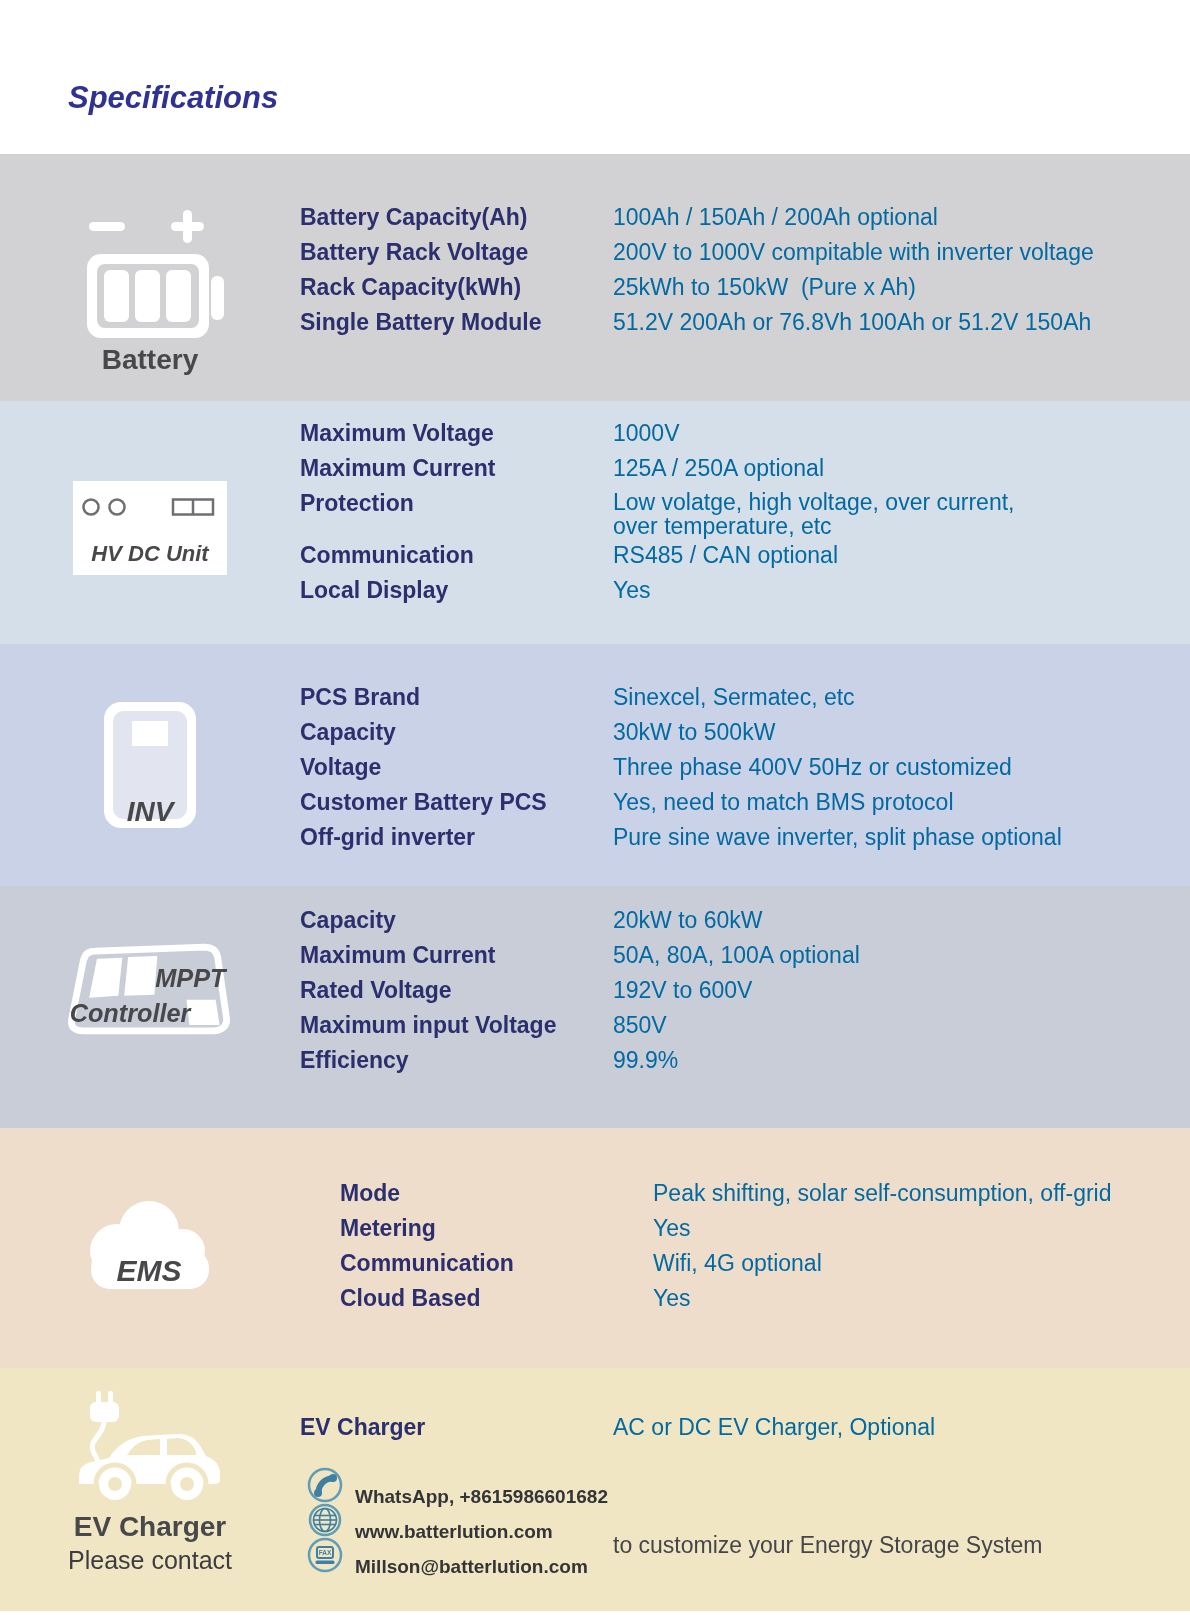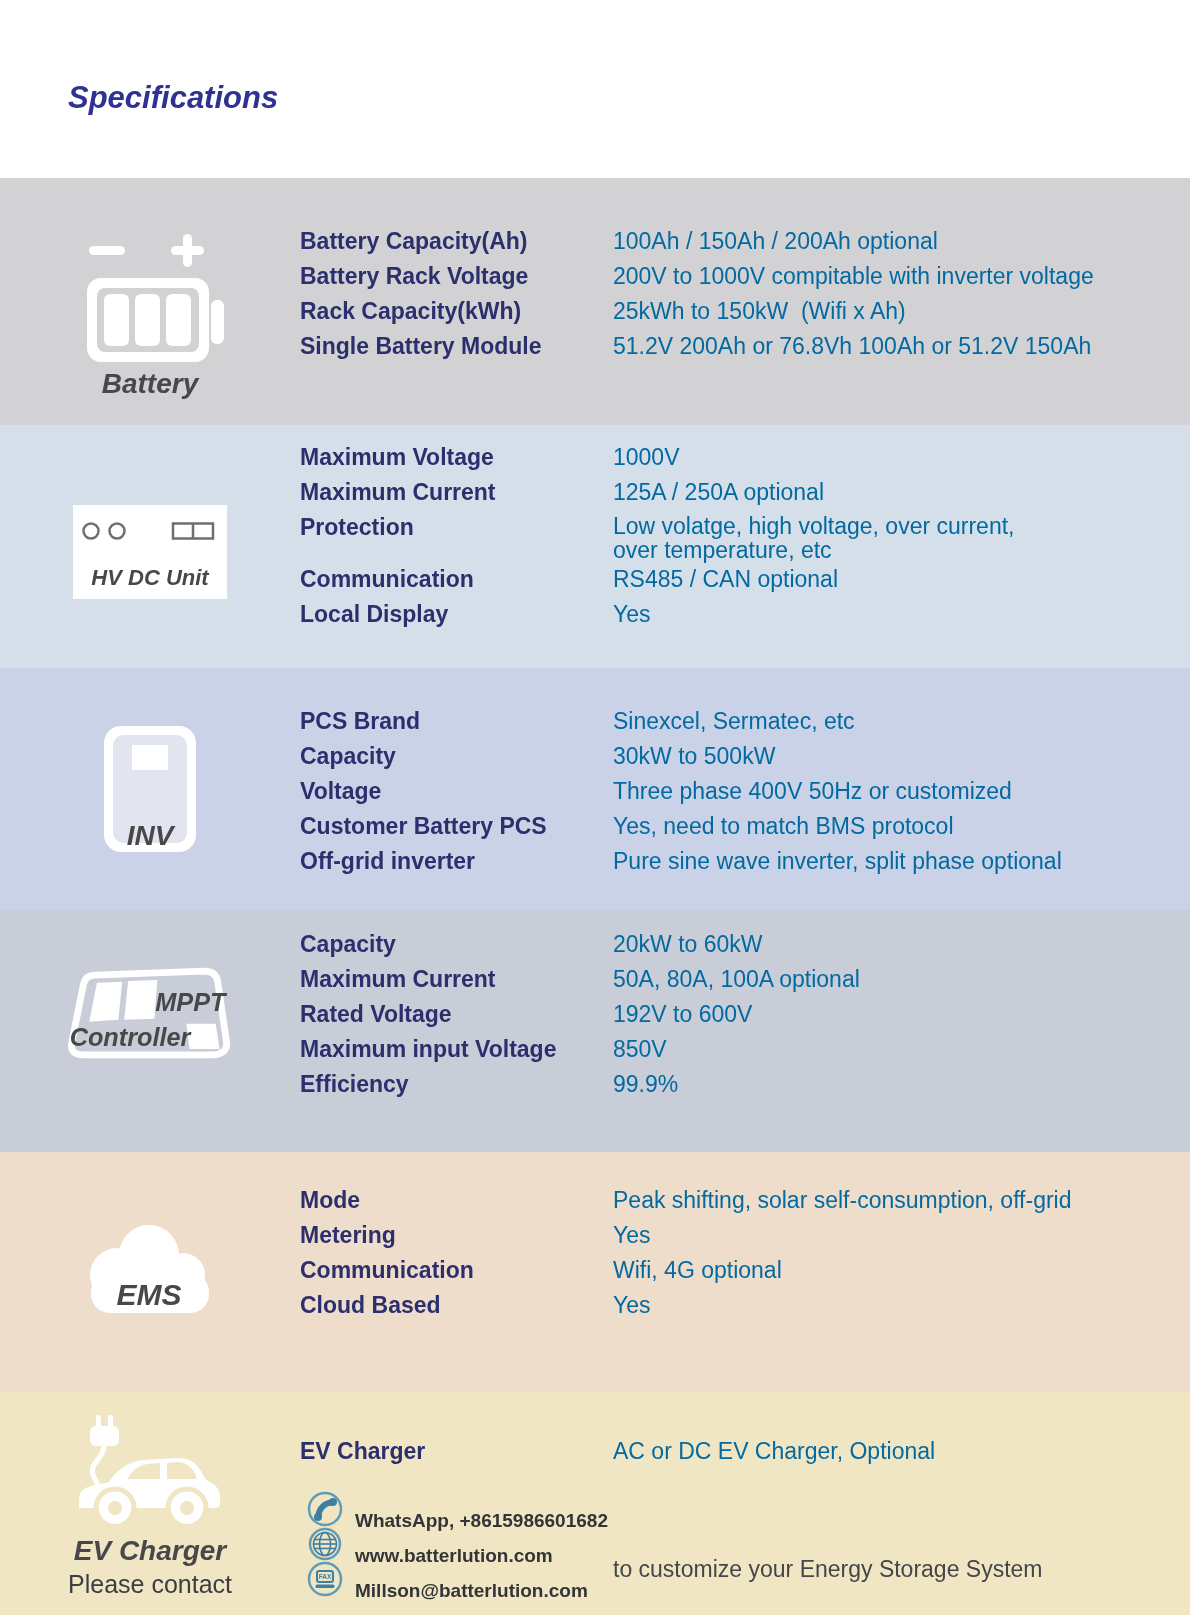--- a/index.html
+++ b/index.html
@@ -6,21 +6,21 @@
   html,body { margin:0; padding:0; }
   body {
     width:1190px; height:1615px;
     font-family:"Liberation Sans", sans-serif;
     background:#ffffff;
     overflow:hidden;
   }
   .page { position:relative; width:1190px; height:1615px; }
 
   
-  .header { height:178px; padding:80px 0 0 68px; }
+  .header { height:154px; padding:80px 0 0 68px; }
   .page-title {
     font-size:31px; font-weight:bold; font-style:italic;
     color:#2f3193; margin:0;
   }
 
   
   .section { display:flex; width:100%; }
   .sec-battery { height:247px; background:#d2d2d4; }
   .sec-hvdc    { height:243px; background:#d5dfe9; }
   .sec-inv     { height:242px; background:#c9d2e6; }
@@ -30,37 +30,37 @@
 
   .icon-col {
     width:300px; flex:0 0 300px;
     display:flex; flex-direction:column; align-items:center; justify-content:center;
   }
   .rows-col { flex:1; display:flex; flex-direction:column; padding-right:14px; }
   .sec-battery .rows-col { padding-top:46px; }
   .sec-hvdc    .rows-col { padding-top:15px; }
   .sec-inv     .rows-col { padding-top:36px; }
   .sec-mppt    .rows-col { padding-top:17px; }
-  .sec-ems     .rows-col { padding-top:31px; }
+  .sec-ems     .rows-col { padding-top:48px;margin-left:40px; }
 
   .row { display:flex; align-items:flex-start; }
   .row .label {
     width:313px; flex:0 0 313px;
     font-size:23px; font-weight:600; color:#2c2f6d; line-height:35px;
     white-space:pre-wrap;
   }
   .row .value {
     flex:1; font-size:23px; color:#0369a1; line-height:35px;
     white-space:pre-wrap;
   }
   .row-tall .value { line-height:24px; padding-top:4px; }
 
   
   .icon-caption {
-    font-size:28px; font-weight:bold; font-style:italic; color:#48484b;
+    font-size:28px; font-weight:bold; color:#48484b;
     margin-top:4px; text-align:center;
   }
   .sub-caption { font-size:25px; color:#3c3d41; margin-top:3px; text-align:center; }
 
   .sec-battery .icon-col { transform:translateY(12px); }
   .sec-hvdc    .icon-col { transform:translateY(5px); }
   .sec-mppt    .icon-col { transform:translateY(-18px); }
   .sec-ems     .icon-col { transform:translateY(-5px); }
   .sec-ev      .icon-col { transform:translateY(-8px); }
 
@@ -121,21 +121,21 @@
       <div class="row">
         <div class="label">Battery Capacity(Ah)</div>
         <div class="value">100Ah / 150Ah / 200Ah optional</div>
       </div>
       <div class="row">
         <div class="label">Battery Rack Voltage</div>
         <div class="value">200V to 1000V compitable with inverter voltage</div>
       </div>
       <div class="row">
         <div class="label">Rack Capacity(kWh)</div>
-        <div class="value">25kWh to 150kW  (Wifi x Ah)</div>
+        <div class="value">25kWh to 150kW  (Pure x Ah)</div>
       </div>
       <div class="row">
         <div class="label">Single Battery Module</div>
         <div class="value">51.2V 200Ah or 76.8Vh 100Ah or 51.2V 150Ah</div>
       </div>
     </div>
   </div>
 
   <div class="section sec-hvdc">
     <div class="icon-col">

